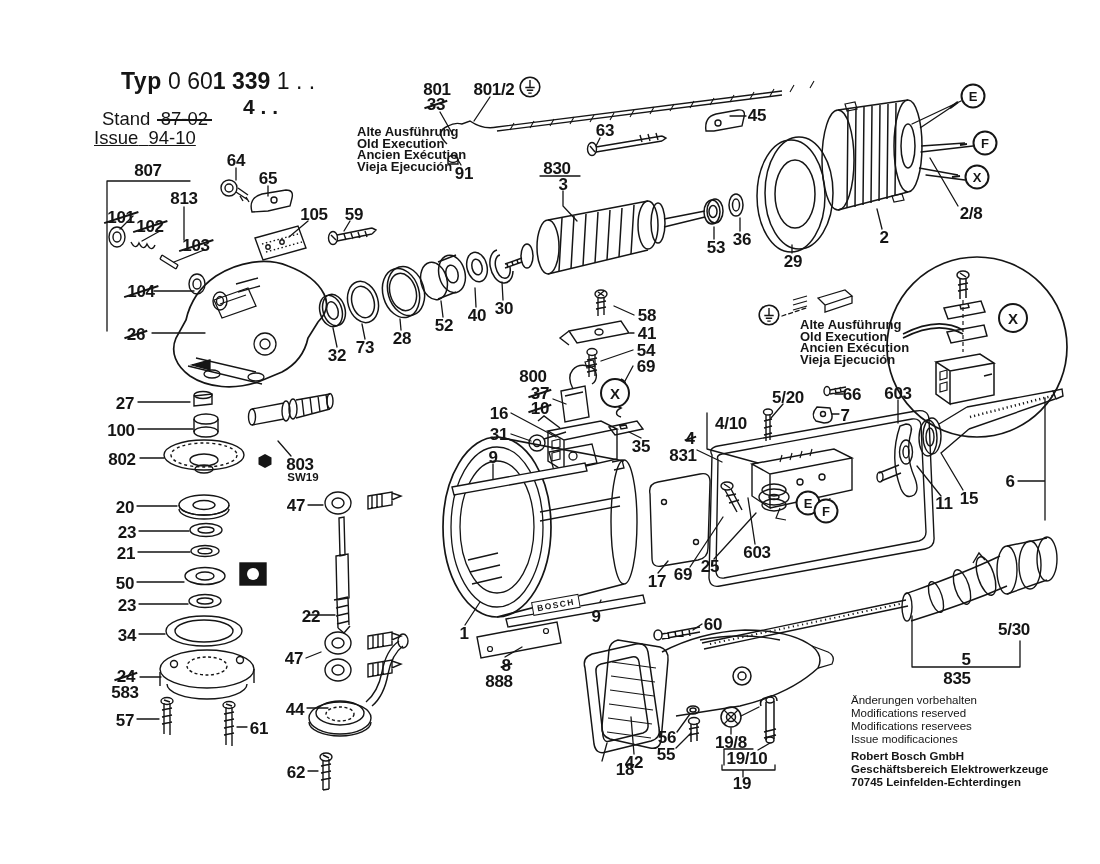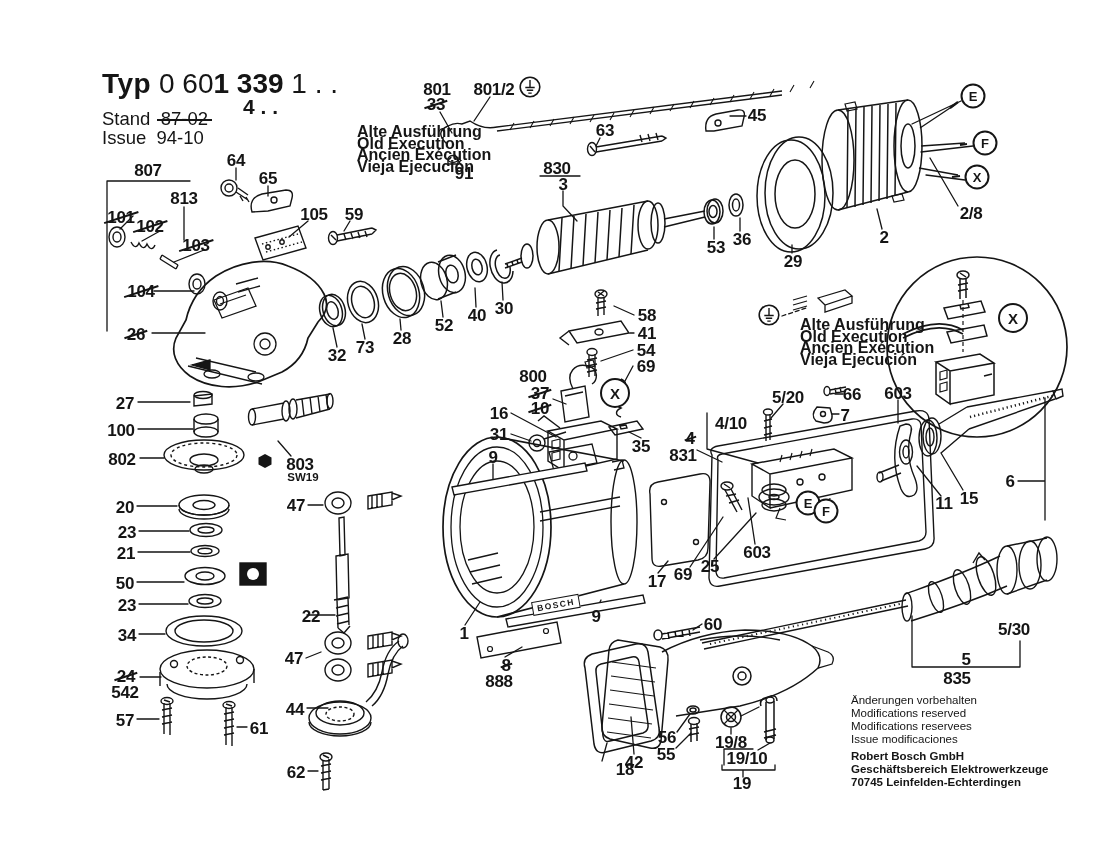--- a/index.html
+++ b/index.html
@@ -11,30 +11,30 @@
           letter-spacing:-0.3px;white-space:nowrap;line-height:1;}
   .plabel.small{font-size:11.5px;letter-spacing:0;margin-left:45px;}
   .plabel.struck::after{content:"";position:absolute;left:-16%;top:46%;width:132%;
           border-top:2.2px solid #151515;transform:rotate(-18deg);}
   .circ{position:absolute;transform:translate(-50%,-50%);width:21px;height:21px;
         border:2px solid #151515;border-radius:50%;background:#fff;display:flex;
         align-items:center;justify-content:center;font-weight:bold;font-size:13px;line-height:1;}
   .circ.big{width:26px;height:26px;font-size:15px;}
   .sym{position:absolute;transform:translate(-50%,-50%);line-height:0;}
   #header{position:absolute;left:102px;top:68px;}
-  .typ-line{font-size:28px;white-space:nowrap;}
+  .typ-line{font-size:23px;white-space:nowrap;margin-left:19px;}
   .typ-line .w800{font-weight:800;letter-spacing:0.5px;}
   .typ-line .w400{font-weight:400;}
   .typ-line .w700{font-weight:700;}
   #typ2{position:absolute;left:243px;top:95px;font-size:21px;font-weight:600;}
   .meta-line{position:absolute;font-size:18.5px;font-weight:400;white-space:nowrap;}
   .hstrike{position:relative;display:inline-block;}
   .hstrike::after{content:"";position:absolute;left:-4px;right:-4px;top:50%;
         border-top:2.4px solid #151515;}
-  .note{position:absolute;font-weight:bold;font-size:16px;line-height:11.5px;white-space:nowrap;}
+  .note{position:absolute;font-weight:bold;font-size:13px;line-height:11.5px;white-space:nowrap;}
   #footer{position:absolute;left:851px;top:694px;font-size:11.5px;line-height:13px;}
   #footer .company{font-weight:bold;margin-top:4px;}
   #bosch-strip{position:absolute;left:556px;top:605px;transform:translate(-50%,-50%) rotate(-10deg);
         border:1.6px solid #151515;background:#fff;padding:1px 4px;font-size:8.5px;
         font-weight:bold;letter-spacing:1.5px;line-height:1.2;}
 </style>
 </head>
 <body>
 
 <div id="stage">
@@ -369,21 +369,21 @@
     <ellipse cx="326" cy="757" rx="6" ry="4"></ellipse>
         <path d="M323,755 l6,3 M323,760 V790 M329,759 V789 M321,766 l10,-2 m-10,9 l10,-2 m-10,9 l10,-2 M323,790 l6,-1"></path>
   </g>
 </svg>
 
 <div id="header">
   <div class="typ-line"><span class="w800">Typ</span>&nbsp;<span class="w400">0 60</span><span class="w700">1 339</span><span class="w400"> 1 . .</span></div>
 </div>
 <div id="typ2">4 . .</div>
 <div class="meta-line" style="left:102px;top:108px;"><span>Stand</span>&nbsp; <span class="hstrike">87-02</span></div>
-<div class="meta-line" style="left:102px;top:127px;"><span>Issue</span>&nbsp; <span>94-10</span></div>
+<div class="meta-line" style="left:94px;top:127px;text-decoration:underline;"><span>Issue</span>&nbsp; <span>94-10</span></div>
 
 <div class="note" style="left:357px;top:126px;">
   <div>Alte Ausführung</div>
   <div>Old Execution</div>
   <div>Ancien Exécution</div>
   <div>Vieja Ejecución</div>
 </div>
 <div class="note" style="left:800px;top:319px;">
   <div>Alte Ausführung</div>
   <div>Old Execution</div>
@@ -441,21 +441,21 @@
       <div class="plabel" style="left: 122px; top: 459px;">802</div>
       <div class="plabel" style="left: 300px; top: 464px;">803</div>
       <div class="plabel small" style="left: 258px; top: 478px;">SW19</div>
       <div class="plabel" style="left: 125px; top: 507px;">20</div>
       <div class="plabel" style="left: 127px; top: 532px;">23</div>
       <div class="plabel" style="left: 126px; top: 553px;">21</div>
       <div class="plabel" style="left: 125px; top: 583px;">50</div>
       <div class="plabel" style="left: 127px; top: 605px;">23</div>
       <div class="plabel" style="left: 127px; top: 635px;">34</div>
       <div class="plabel struck" style="left: 126px; top: 676px;">24</div>
-      <div class="plabel" style="left: 125px; top: 692px;">542</div>
+      <div class="plabel" style="left: 125px; top: 692px;">583</div>
       <div class="plabel" style="left: 125px; top: 720px;">57</div>
       <div class="plabel" style="left: 259px; top: 728px;">61</div>
       <div class="plabel" style="left: 296px; top: 505px;">47</div>
       <div class="plabel" style="left: 295px; top: 616px; margin-left: 16px;">22</div>
       <div class="plabel" style="left: 294px; top: 658px;">47</div>
       <div class="plabel" style="left: 295px; top: 709px;">44</div>
       <div class="plabel" style="left: 296px; top: 772px;">62</div>
       <div class="plabel" style="left: 647px; top: 315px;">58</div>
       <div class="plabel" style="left: 647px; top: 333px;">41</div>
       <div class="plabel" style="left: 646px; top: 350px;">54</div>

